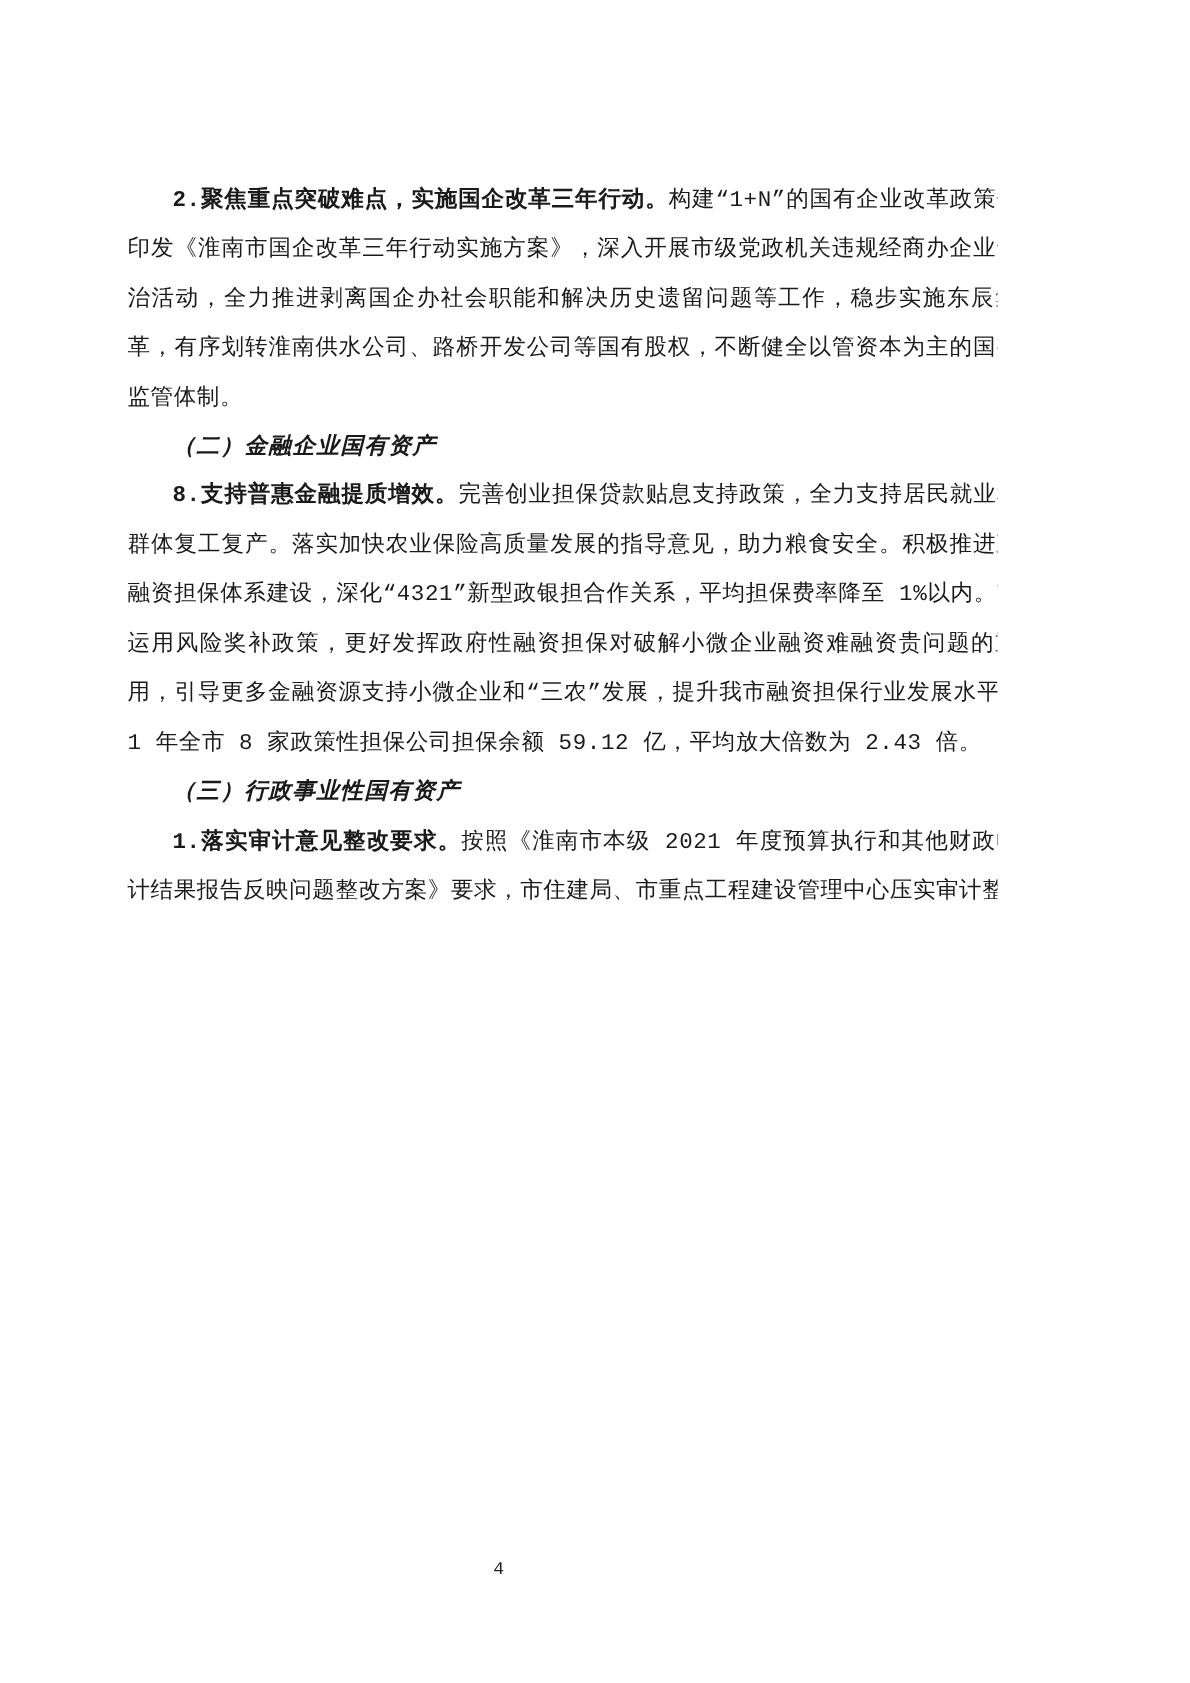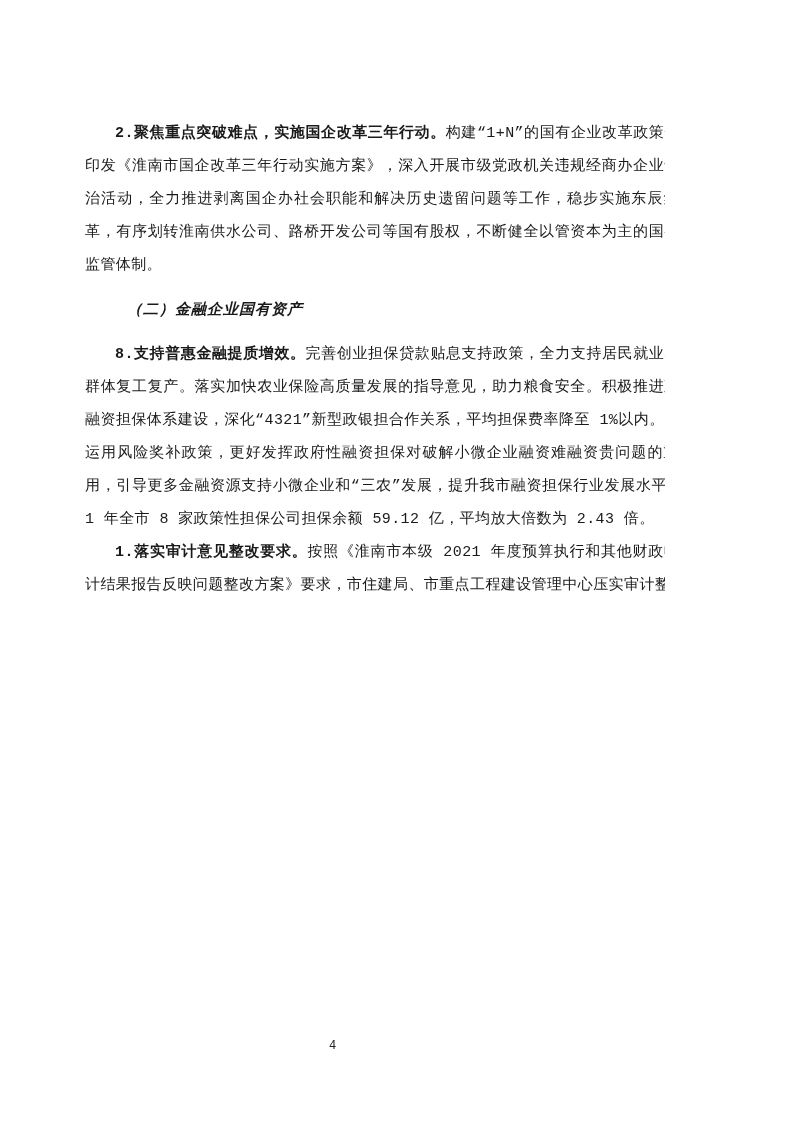--- a/index.html
+++ b/index.html
@@ -29,21 +29,21 @@
     line-height: 32.9px;
     text-align: justify;
     text-indent: 2em;
     letter-spacing: 0.4px;
     word-break: break-all;
   }
   .para .lead {
     font-weight: bold;
   }
   .heading {
-    margin: 12px;
+    margin: 0;
     font-size: 15px;
     line-height: 32.9px;
     text-indent: 2em;
     font-weight: bold;
     font-style: italic;
     letter-spacing: 1px;
   }
   .page-number {
     position: absolute;
     top: 1039px;
@@ -61,19 +61,20 @@
   <div class="content">
 
     <p class="para"><span class="lead">2.聚焦重点突破难点，实施国企改革三年行动。</span><span>构建“1+N”的国有企业改革政策体系，印发《淮南市国企改革三年行动实施方案》，深入开展市级党政机关违规经商办企业专项整治活动，全力推进剥离国企办社会职能和解决历史遗留问题等工作，稳步实施东辰集团改革，有序划转淮南供水公司、路桥开发公司等国有股权，不断健全以管资本为主的国有资产监管体制。</span></p>
 
 
     <p class="heading">（二）金融企业国有资产</p>
 
 
     <p class="para"><span class="lead">8.支持普惠金融提质增效。</span><span>完善创业担保贷款贴息支持政策，全力支持居民就业和重点群体复工复产。落实加快农业保险高质量发展的指导意见，助力粮食安全。积极推进政府性融资担保体系建设，深化“4321”新型政银担合作关系，平均担保费率降至 1%以内。市本级运用风险奖补政策，更好发挥政府性融资担保对破解小微企业融资难融资贵问题的重要作用，引导更多金融资源支持小微企业和“三农”发展，提升我市融资担保行业发展水平。2021 年全市 8 家政策性担保公司担保余额 59.12 亿，平均放大倍数为 2.43 倍。</span></p>
 
+    <p class="heading">（三）行政事业性国有资产</p>
 
     <p class="para"><span class="lead">1.落实审计意见整改要求。</span><span>按照《淮南市本级 2021 年度预算执行和其他财政收支审计结果报告反映问题整改方案》要求，市住建局、市重点工程建设管理中心压实审计整</span></p>
 
   </div>
 
   <div class="page-number">4</div>
 </div>
 
 </body></html>

